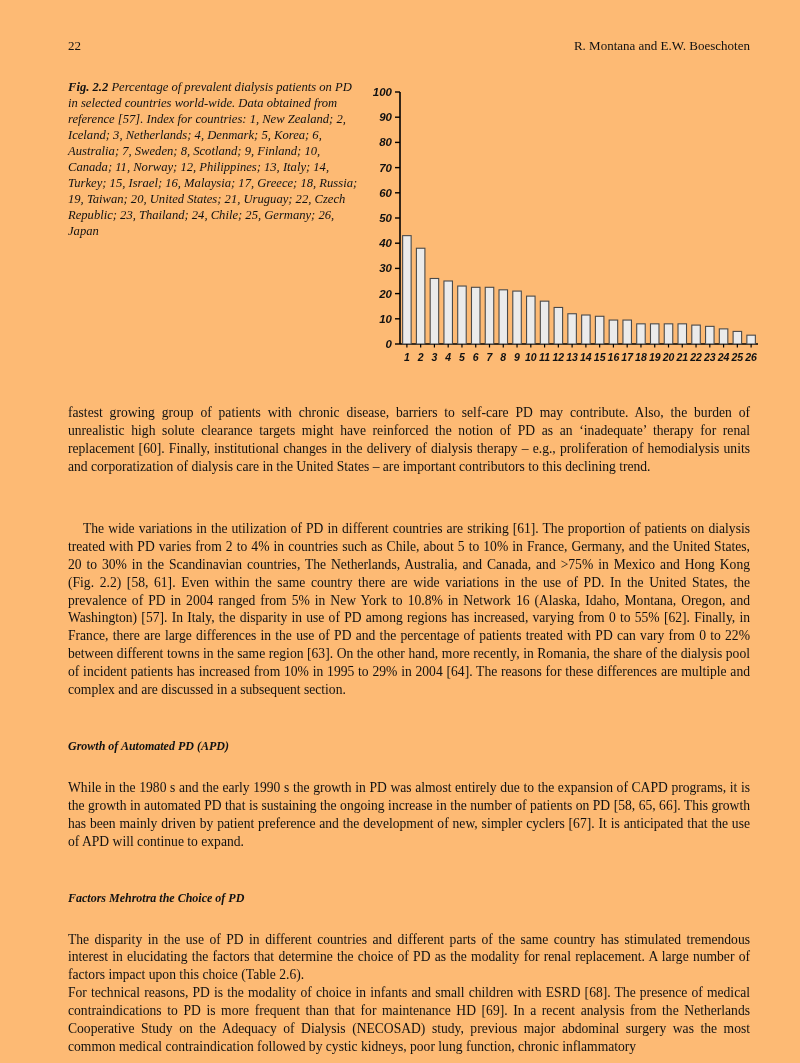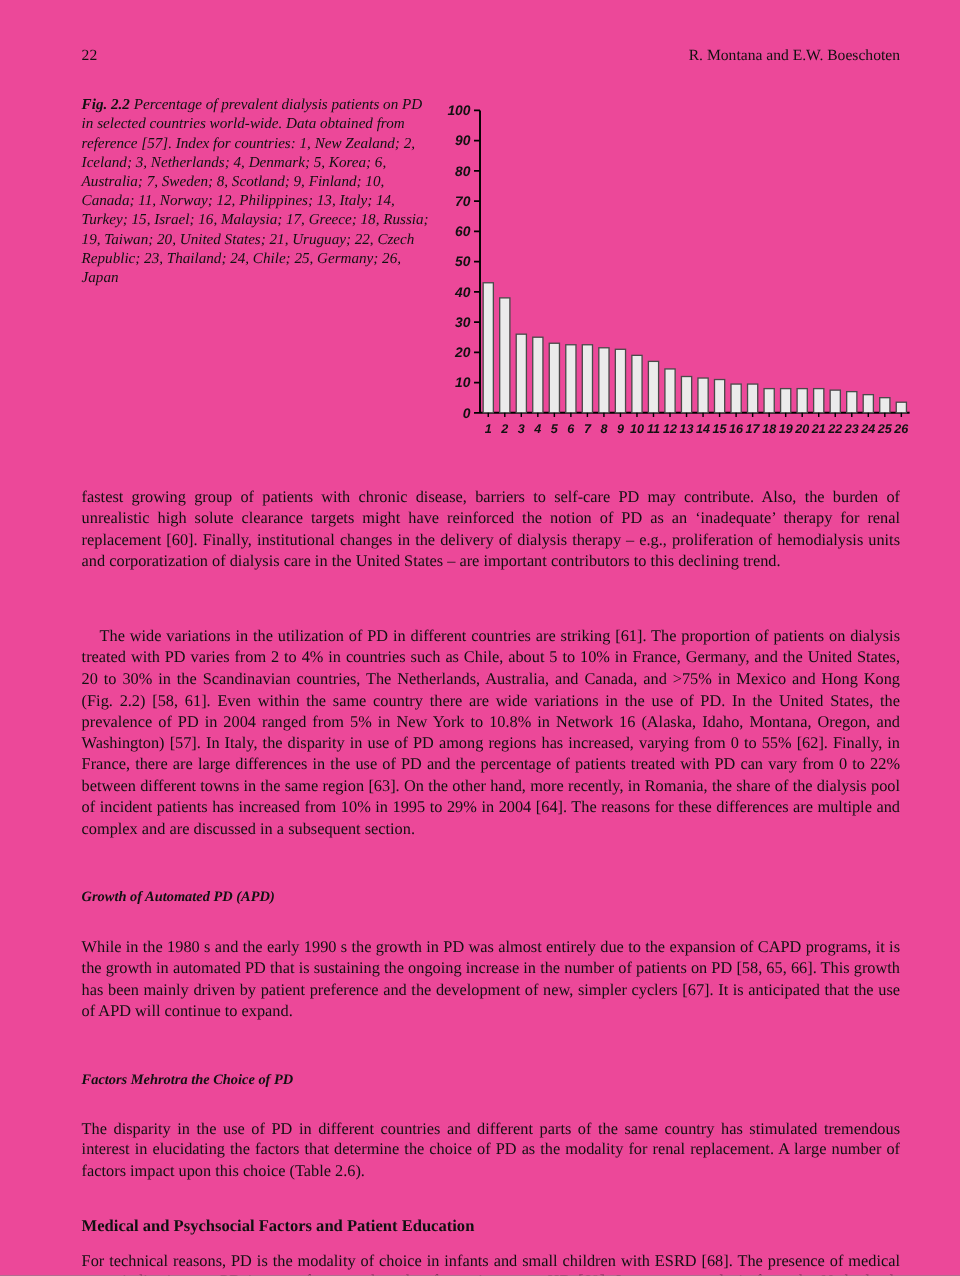--- a/index.html
+++ b/index.html
@@ -1,20 +1,20 @@
 <!DOCTYPE html>
 <html><head>
 <meta charset="utf-8">
 <style>
   html, body { margin: 0; padding: 0; background: #888; }
   .page {
     position: relative;
     width: 800px;
     height: 1063px;
-    background: #ec4899;
+    background: #fdba74;
     color: #111;
     font-family: "Liberation Serif", "DejaVu Serif", serif;
     box-sizing: border-box;
     padding: 38px 50px 30px 68px;
     overflow: hidden;
   }
   .running-header {
     display: flex;
     justify-content: space-between;
     align-items: baseline;
@@ -192,17 +192,16 @@
   <div class="body-text">
     <p>fastest growing group of patients with chronic disease, barriers to self-care PD may contribute. Also, the burden of unrealistic high solute clearance targets might have reinforced the notion of PD as an ‘inadequate’ therapy for renal replacement [60]. Finally, institutional changes in the delivery of dialysis therapy – e.g., proliferation of hemodialysis units and corporatization of dialysis care in the United States – are important contributors to this declining trend.</p>
     <p class="indent">The wide variations in the utilization of PD in different countries are striking [61]. The proportion of patients on dialysis treated with PD varies from 2 to 4% in countries such as Chile, about 5 to 10% in France, Germany, and the United States, 20 to 30% in the Scandinavian countries, The Netherlands, Australia, and Canada, and &gt;75% in Mexico and Hong Kong (Fig. 2.2) [58, 61]. Even within the same country there are wide variations in the use of PD. In the United States, the prevalence of PD in 2004 ranged from 5% in New York to 10.8% in Network 16 (Alaska, Idaho, Montana, Oregon, and Washington) [57]. In Italy, the disparity in use of PD among regions has increased, varying from 0 to 55% [62]. Finally, in France, there are large differences in the use of PD and the percentage of patients treated with PD can vary from 0 to 22% between different towns in the same region [63]. On the other hand, more recently, in Romania, the share of the dialysis pool of incident patients has increased from 10% in 1995 to 29% in 2004 [64]. The reasons for these differences are multiple and complex and are discussed in a subsequent section.</p>
 
     <h2 class="section-heading">Growth of Automated PD (APD)</h2>
     <p>While in the 1980 s and the early 1990 s the growth in PD was almost entirely due to the expansion of CAPD programs, it is the growth in automated PD that is sustaining the ongoing increase in the number of patients on PD [58, 65, 66]. This growth has been mainly driven by patient preference and the development of new, simpler cyclers [67]. It is anticipated that the use of APD will continue to expand.</p>
 
     <h2 class="section-heading">Factors Mehrotra the Choice of PD</h2>
     <p>The disparity in the use of PD in different countries and different parts of the same country has stimulated tremendous interest in elucidating the factors that determine the choice of PD as the modality for renal replacement. A large number of factors impact upon this choice (Table 2.6).</p>
 
-    <h3 class="subsection-heading">Medical and Psychsocial Factors and Patient Education</h3>
     <p>For technical reasons, PD is the modality of choice in infants and small children with ESRD [68]. The presence of medical contraindications to PD is more frequent than that for maintenance HD [69]. In a recent analysis from the Netherlands Cooperative Study on the Adequacy of Dialysis (NECOSAD) study, previous major abdominal surgery was the most common medical contraindication followed by cystic kidneys, poor lung function, chronic inflammatory</p>
   </div>
 
 </div>
 
 </body></html>

